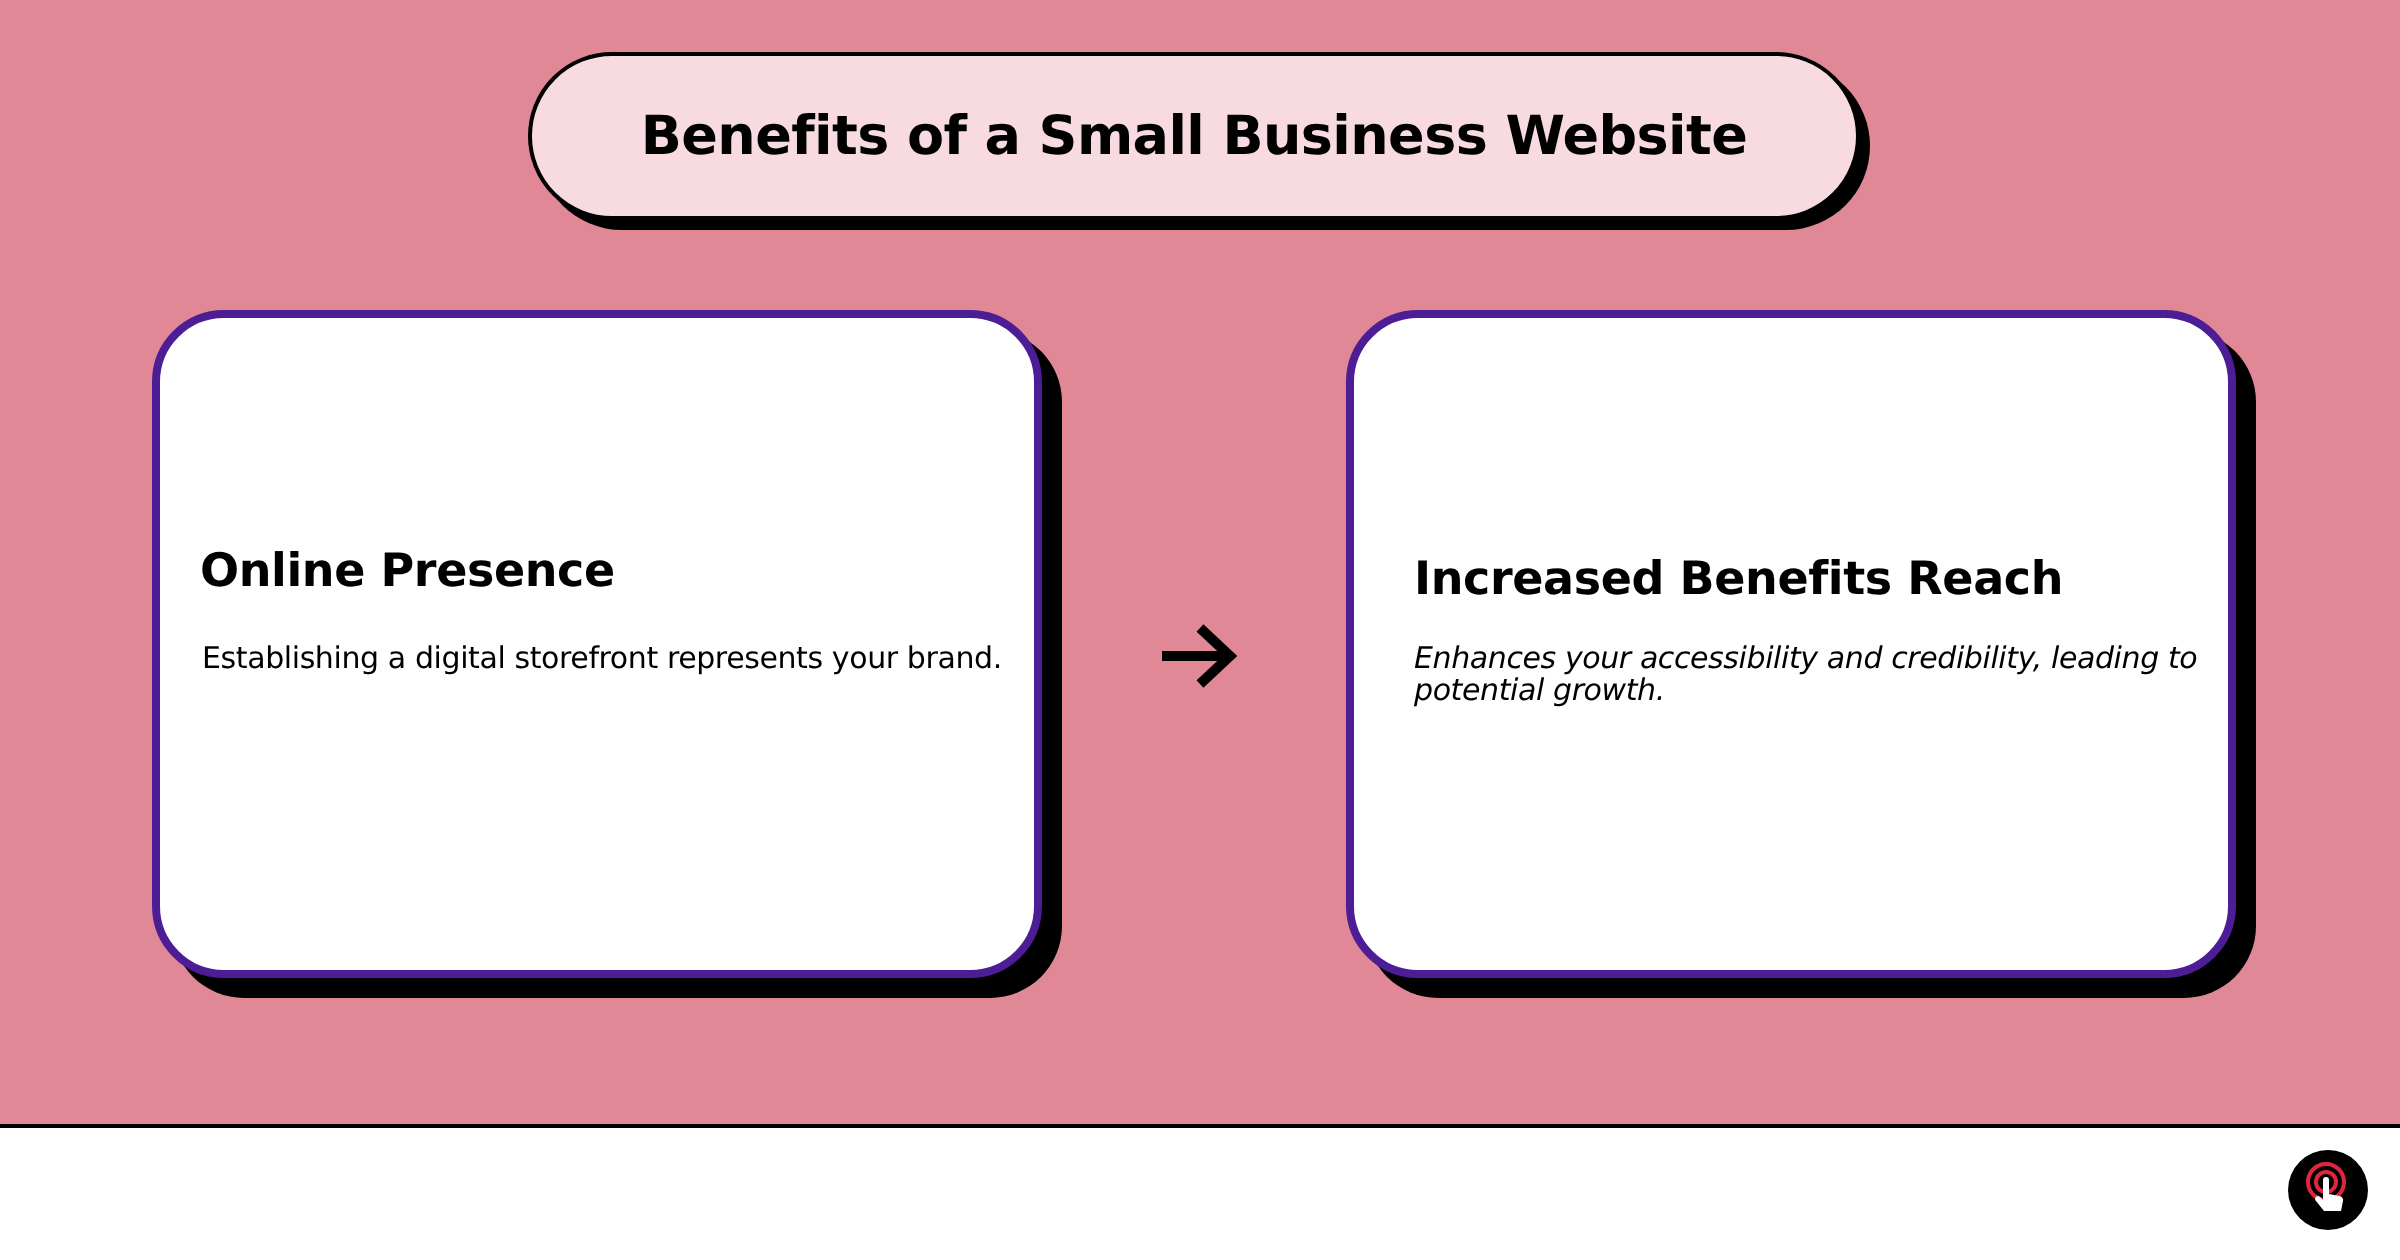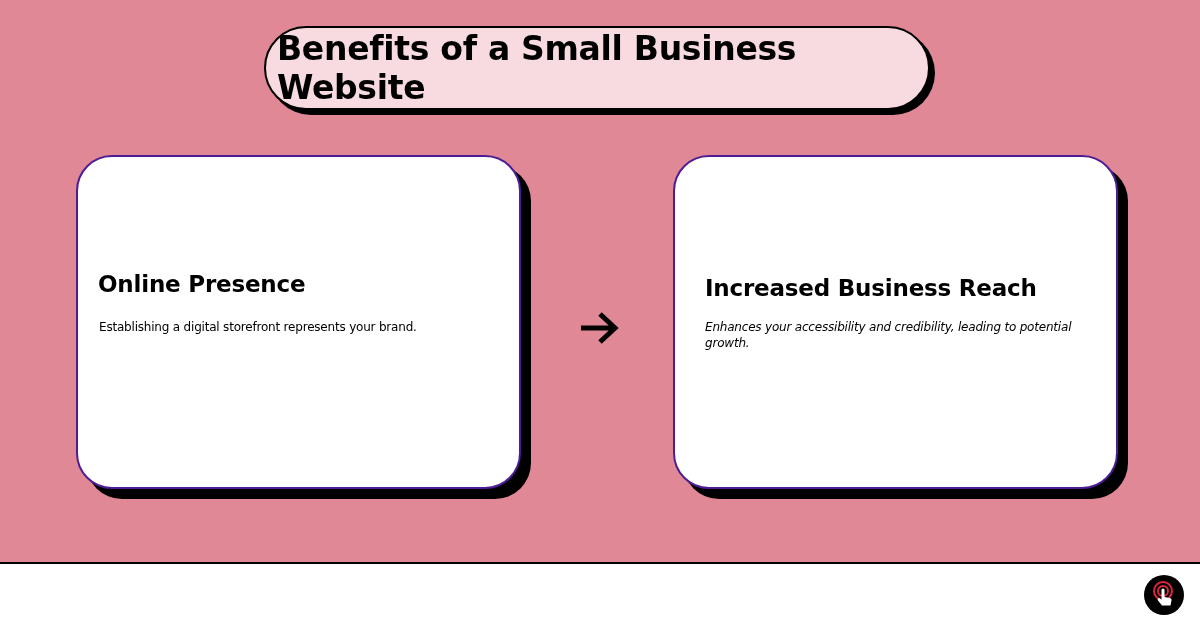--- a/index.html
+++ b/index.html
@@ -8,31 +8,31 @@
   .stage { position: absolute; left: 0; top: 0; width: 1200px; height: 562px; background: #e18896; }
   .divider { position: absolute; left: 0; top: 562px; width: 1200px; height: 2px; background: #000; }
   .footer { position: absolute; left: 0; top: 564px; width: 1200px; height: 66px; background: #ffffff; }
 
   .title-pill {
     position: absolute; left: 264px; top: 26px; width: 666px; height: 84px;
     background: #f8dbe0; border: 2px solid #000; border-radius: 42px;
     box-shadow: 5px 5px 0 #000;
     display: flex; align-items: center; justify-content: center;
   }
-  .title-pill h1 { font-size: 33px; font-weight: bold; letter-spacing: -0.3px; margin-left: 11px; }
+  .title-pill h1 { font-size: 27px; font-weight: bold; letter-spacing: -0.3px; }
 
   .card {
     position: absolute; top: 155px; width: 445px; height: 334px;
-    background: #fff; border: 2px solid #4c1d95; border-radius: 36px;
+    background: #fff; border: 4px solid #4c1d95; border-radius: 36px;
     box-shadow: 10px 10px 0 #000;
   }
   .card.c1 { left: 76px; }
   .card.c2 { left: 673px; }
   .card h2 { position: absolute; font-size: 23px; font-weight: bold; letter-spacing: -0.2px; }
-  .card p { position: absolute; font-size: 12px; line-height: 16px; letter-spacing: -0.2px; }
+  .card p { position: absolute; font-size: 15px; line-height: 16px; letter-spacing: -0.2px; }
   .c1 h2 { left: 20px; top: 114px; }
   .c1 p { left: 21px; top: 162px; width: 400px; }
   .c2 h2 { left: 30px; top: 118px; }
   .c2 p { left: 30px; top: 162px; width: 400px; font-style: italic; }
 
   .arrow { position: absolute; left: 578px; top: 306px; width: 44px; height: 44px; }
   .tap-btn {
     position: absolute; left: 1144px; top: 575px; width: 40px; height: 40px;
     border-radius: 50%; background: #000; display: flex; align-items: center; justify-content: center;
   }
@@ -48,21 +48,21 @@
   <div class="card c1">
     <h2>Online Presence</h2>
     <p>Establishing a digital storefront represents your brand.</p>
   </div>
 
   <svg class="arrow" viewBox="0 0 44 44">
     <path d="M3 22 H37 M22 8 L37 22 L22 36" fill="none" stroke="#000" stroke-width="5"></path>
   </svg>
 
   <div class="card c2">
-    <h2>Increased Business Reach</h2>
+    <h2>Increased Benefits Reach</h2>
     <p>Enhances your accessibility and credibility, leading to potential growth.</p>
   </div>
 </div>
 
 <div class="divider"></div>
 
 <div class="footer">
 </div>
 
 <div class="tap-btn">

